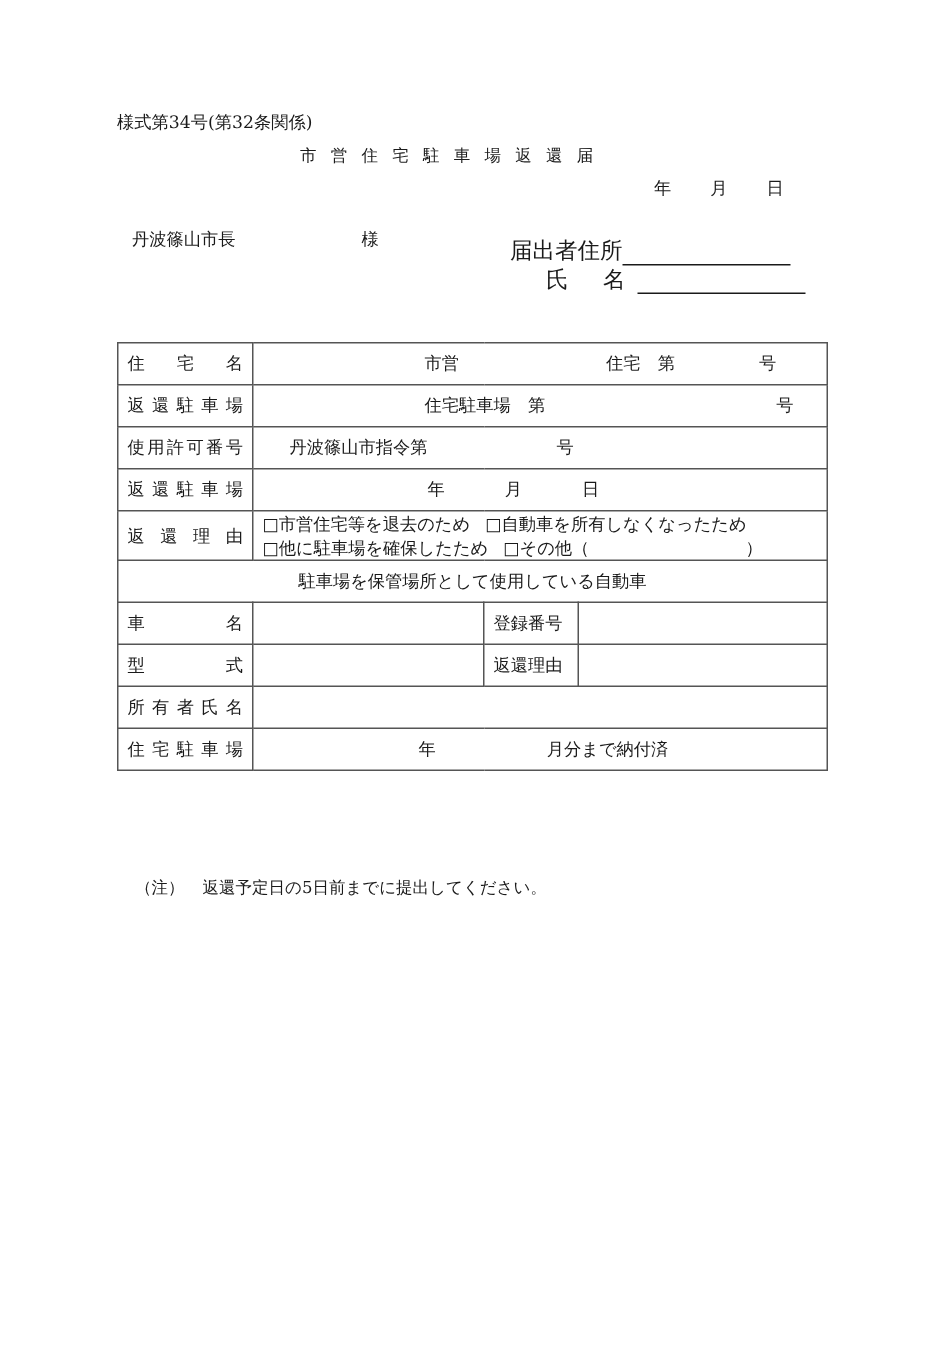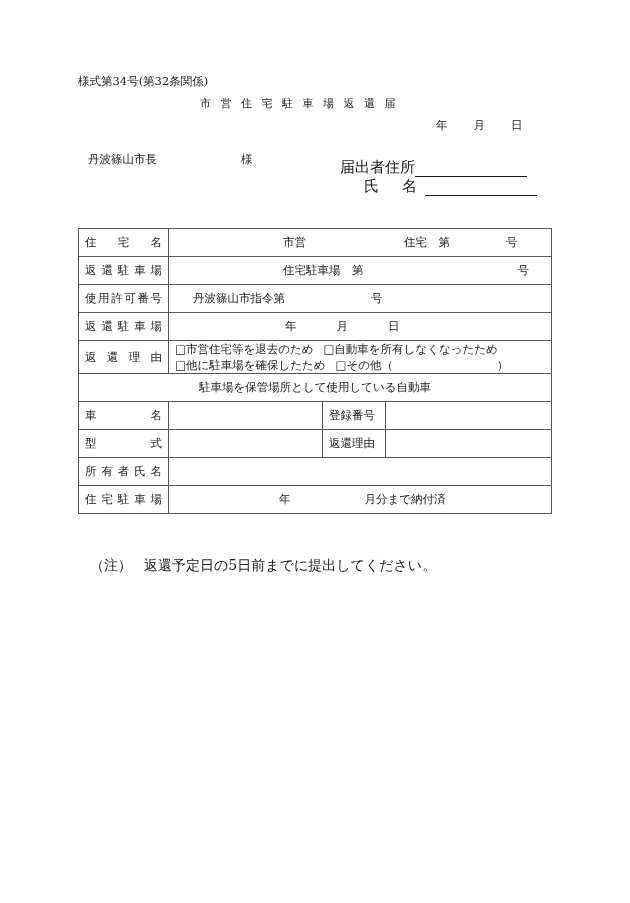--- a/index.html
+++ b/index.html
@@ -136,22 +136,22 @@
     line-height: 16px;
   }
   .reason-line { white-space: nowrap; }
   .reason-line .chk { margin-right: 0px; }
   .reason-line .gap-mid { display: inline-block; width: 10px; }
   .reason-line .paren-gap { display: inline-block; width: 104px; }
 
   .note {
     position: absolute;
     left: 90px;
-    top: 558px;
-    font-size: 14px;
+    top: 584px;
+    font-size: 11px;
     line-height: 15px;
     white-space: nowrap;
   }
   .note .n-gap { display: inline-block; width: 12px; }
 </style>
 </head>
 <body>
 
 <div class="page">
 

